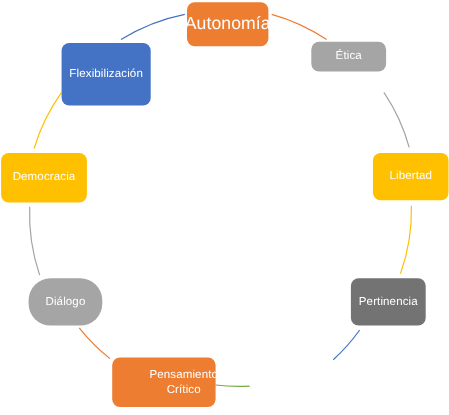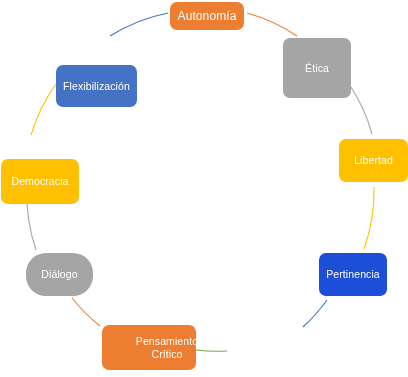--- a/index.html
+++ b/index.html
@@ -50,31 +50,31 @@
     <path d="M 349 84 A 172 172 0 0 1 372 134" fill="none" stroke="#A5A5A5" stroke-width="1.1"></path>
     <path d="M 374 187 A 172 172 0 0 1 364 249" fill="none" stroke="#FFC000" stroke-width="1.1"></path>
     <path d="M 327 300 A 172 172 0 0 1 303 327" fill="none" stroke="#4472C4" stroke-width="1.1"></path>
     <path d="M 227 351 A 172 172 0 0 1 196 350" fill="none" stroke="#70AD47" stroke-width="1.1"></path>
     <path d="M 100 326 A 172 172 0 0 1 72 298" fill="none" stroke="#ED7D31" stroke-width="1.1"></path>
     <path d="M 36 250 A 172 172 0 0 1 27 188" fill="none" stroke="#A5A5A5" stroke-width="1.1"></path>
     <path d="M 31 135 A 172 172 0 0 1 56 84" fill="none" stroke="#FFC000" stroke-width="1.1"></path>
     <path d="M 110 36 A 172 172 0 0 1 168 13" fill="none" stroke="#4472C4" stroke-width="1.1"></path>
   </svg>
 
-  <div class="node" style="left:170px; top:2px; width:74px; height:28px; background:#ED7D31; font-size:12px;">Autonomía</div>
+  <div class="node" style="left:170px; top:2px; width:74px; height:40px; background:#ED7D31; font-size:16px;">Autonomía</div>
 
-  <div class="node" style="left:283px; top:38px; width:68px; height:60px; background:#A5A5A5; font-size:10.5px;">Ética</div>
+  <div class="node" style="left:283px; top:38px; width:68px; height:27px; background:#A5A5A5; font-size:10.5px;">Ética</div>
 
   <div class="node" style="left:339px; top:139px; width:69px; height:43px; background:#FFC000; font-size:10.5px;text-align:right;">Libertad</div>
 
-  <div class="node" style="left:319px; top:253px; width:68px; height:43px; background:#1d4ed8; font-size:10.5px;">Pertinencia</div>
+  <div class="node" style="left:319px; top:253px; width:68px; height:43px; background:#737373; font-size:10.5px;">Pertinencia</div>
 
 
   <div class="node" style="left:102px; top:325px; width:94px; height:45px; background:#ED7D31; font-size:10.5px;padding-left:40px;">Pensamiento
 Crítico</div>
 
   <div class="node" style="left:26px; top:253px; width:67px; height:43px; background:#A5A5A5; font-size:10.5px;border-radius:20px;">Diálogo</div>
 
-  <div class="node" style="left:1px; top:139px; width:78px; height:45px; background:#FFC000; font-size:10.5px;margin-top:20px;">Democracia</div>
+  <div class="node" style="left:1px; top:139px; width:78px; height:45px; background:#FFC000; font-size:10.5px;">Democracia</div>
 
-  <div class="node" style="left:56px; top:39px; width:81px; height:42px; background:#4472C4; font-size:10.5px;margin-top:26px;">Flexibilización</div>
+  <div class="node" style="left:56px; top:39px; width:81px; height:57px; background:#4472C4; font-size:10.5px;">Flexibilización</div>
 
 </div>
 
 </body></html>

